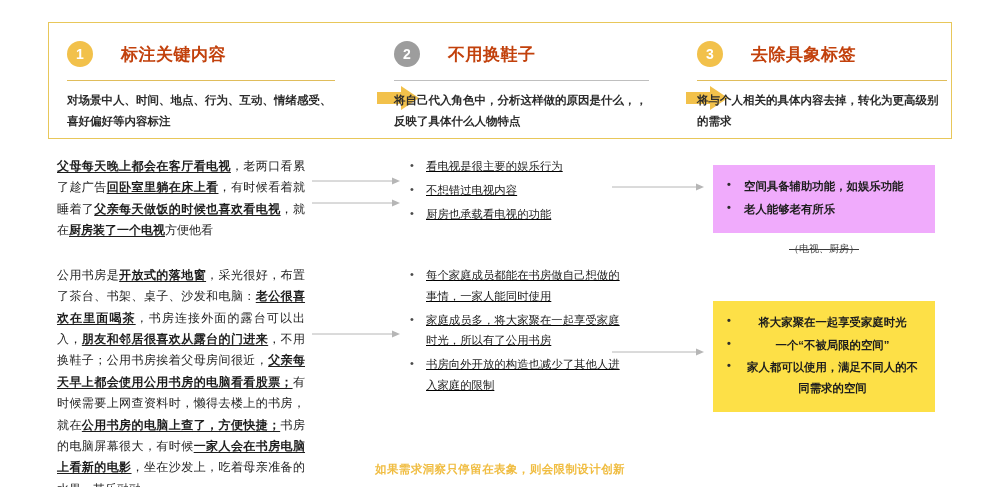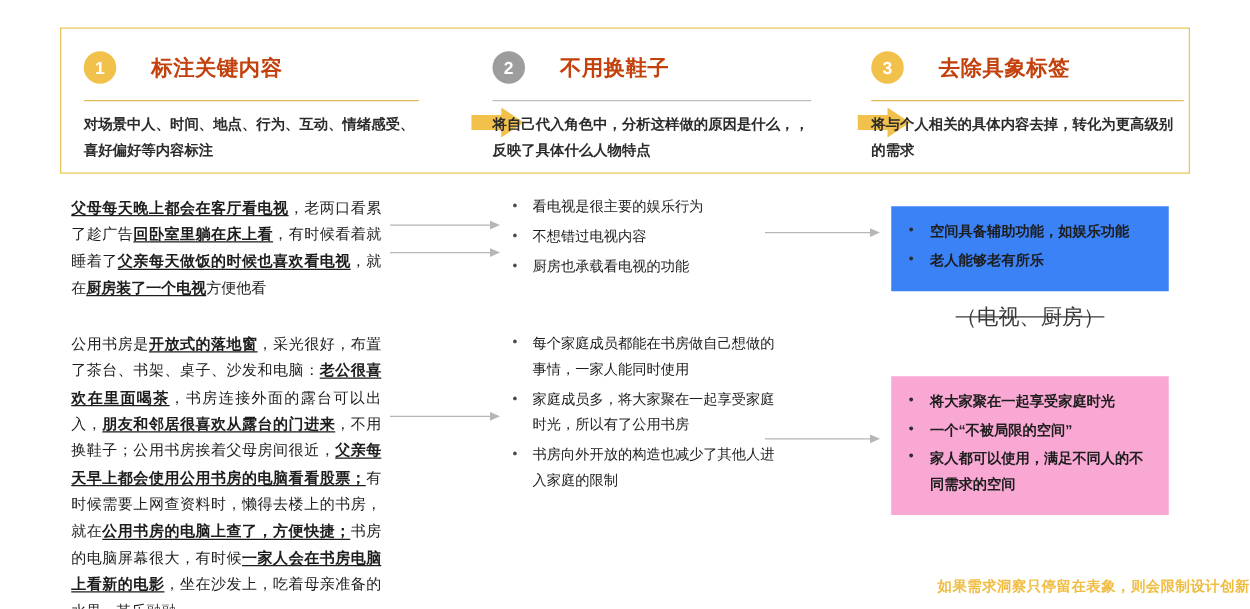--- a/index.html
+++ b/index.html
@@ -63,21 +63,21 @@
   .col-left{
     position:absolute;left:57px;width:248px;
     font-size:12px;line-height:1.78;color:#1d1d1d;
     text-align:justify;
   }
   .hl{font-weight:bold;text-decoration:underline;text-underline-offset:2px;}
 
   .col-mid{
     position:absolute;left:408px;width:215px;
   }
-  .bullets{list-style:none;margin:0;padding:0;}
+  .bullets{list-style:none;margin:0;padding:0;text-decoration:underline;}
   .bullets li{
     position:relative;padding-left:18px;
     font-size:11.4px;line-height:1.82;color:#1d1d1d;
     margin-bottom:3px;
   }
   .bullets li::before{
     content:"•";position:absolute;left:2px;top:-1px;
     font-size:11px;color:#4a4a4a;
   }
 
@@ -103,28 +103,28 @@
     position:relative;padding-left:19px;
     font-size:11.4px;font-weight:bold;line-height:1.8;color:#1d1d1d;
     margin-bottom:2px;
   }
   .ybullets li::before{
     content:"•";position:absolute;left:2px;top:-1px;color:#2b2b2b;font-size:11px;
   }
 
   #strike-note{
     position:absolute;left:713px;top:86px;width:222px;
-    text-align:center;font-size:17px;color:#3a3a3a;
+    text-align:center;font-size:10px;color:#3a3a3a;
   }
   #strike-note span{text-decoration:line-through;}
 
   
   #footer-note{
     position:absolute;left:0;top:462px;width:1000px;
-    text-align:right;
+    text-align:center;
     font-size:11.5px;font-weight:bold;color:#f0bd42;
     letter-spacing:.4px;
   }
 </style>
 </head>
 <body>
 
 <div id="header-panel" style="border-color: rgb(232, 199, 90);">
 
   <div class="step" id="step-1">
@@ -192,21 +192,21 @@
       </ul>
   </div>
 
   <div class="thin-arrow" id="thin-a3">
     <svg width="92" height="10" viewBox="0 0 92 10" aria-hidden="true">
       <line x1="0" y1="5" x2="84" y2="5" stroke="#b6b6b6" stroke-width="1"></line>
       <polygon points="84,1.5 92,5 84,8.5" fill="#b6b6b6"></polygon>
     </svg>
   </div>
 
-  <div class="yellow-box" id="ybox-1" style="background: #3b82f6;">
+  <div class="yellow-box" id="ybox-1" style="background: #f0abfc;">
     <ul class="ybullets" id="row1-insights">
         <li>空间具备辅助功能，如娱乐功能</li>
         <li>老人能够老有所乐</li>
       </ul>
   </div>
 
   <div id="strike-note">
     <span>（电视、厨房）</span>
   </div>
 </div>
@@ -230,21 +230,21 @@
       </ul>
   </div>
 
   <div class="thin-arrow" id="thin-b2">
     <svg width="92" height="10" viewBox="0 0 92 10" aria-hidden="true">
       <line x1="0" y1="5" x2="84" y2="5" stroke="#b6b6b6" stroke-width="1"></line>
       <polygon points="84,1.5 92,5 84,8.5" fill="#b6b6b6"></polygon>
     </svg>
   </div>
 
-  <div class="yellow-box" id="ybox-2" style="background: #f9a8d4;">
+  <div class="yellow-box" id="ybox-2" style="background: #fde047; text-align: center;">
     <ul class="ybullets" id="row2-insights">
         <li>将大家聚在一起享受家庭时光</li>
         <li>一个“不被局限的空间”</li>
         <li>家人都可以使用，满足不同人的不同需求的空间</li>
       </ul>
   </div>
 </div>
 
 <div id="footer-note" style="color: rgb(240, 189, 66);">如果需求洞察只停留在表象，则会限制设计创新</div>
 

